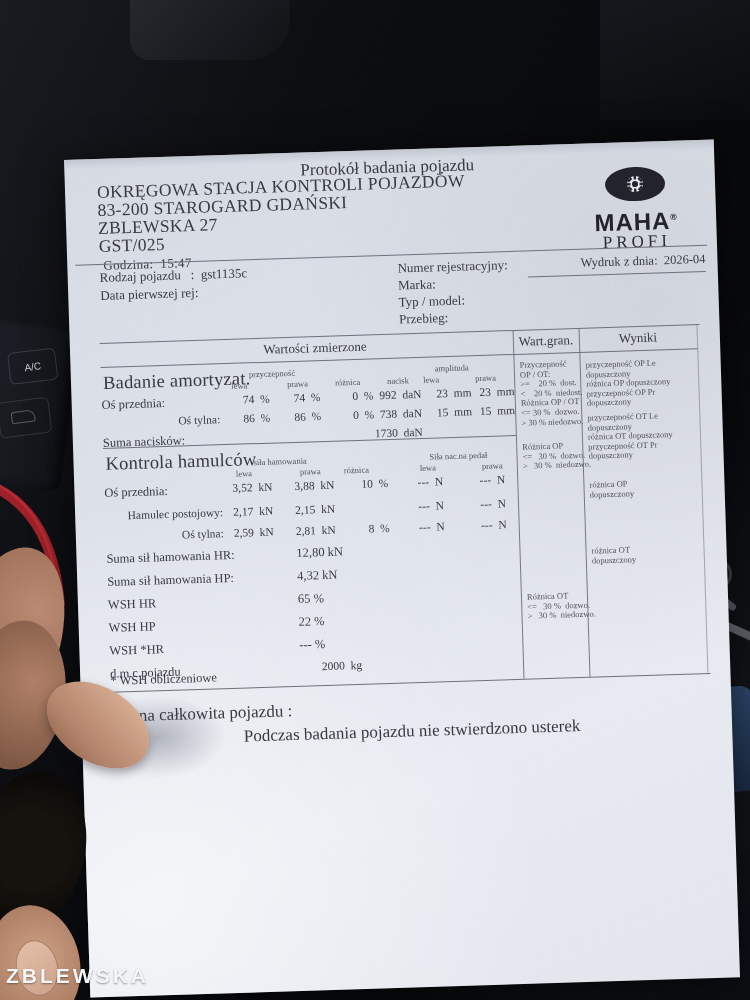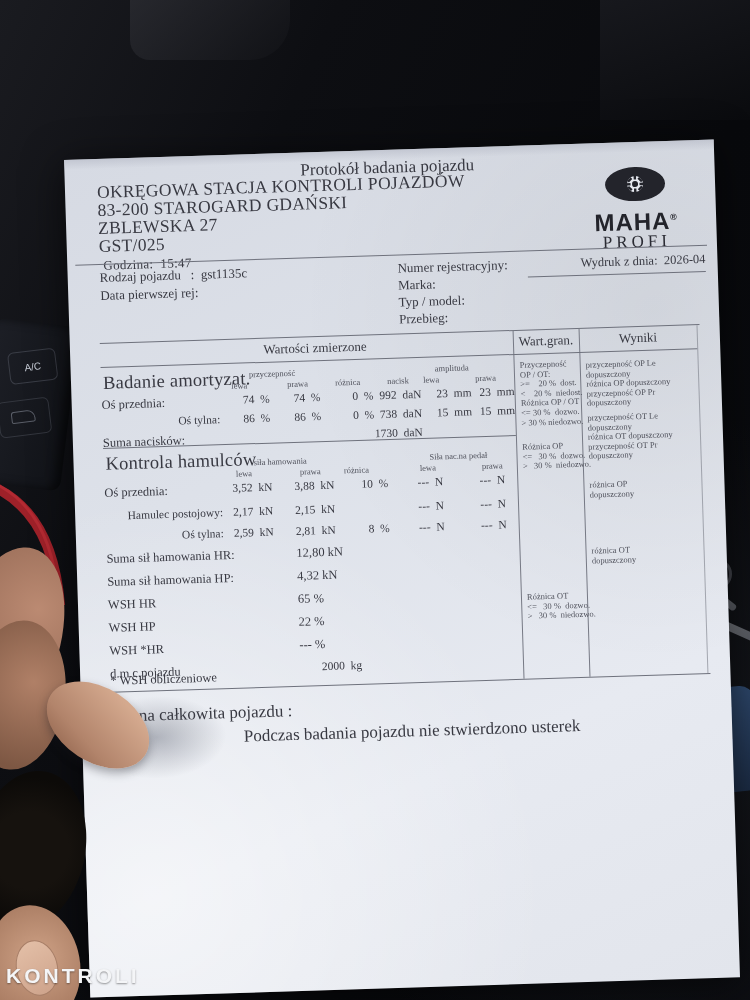--- a/index.html
+++ b/index.html
@@ -284,13 +284,13 @@
               background:radial-gradient(circle at 65% 40%,#b08067,#7d5743 80%);"></div>
   <div class="skin" style="left:42px;top:688px;width:112px;height:74px;transform:rotate(33deg);
               background:linear-gradient(195deg,#d4a98e 15%,#b2846b 70%,#93664f);box-shadow:2px 4px 10px rgba(20,20,30,.35);"></div>
   <div class="skin" style="left:-25px;top:770px;width:110px;height:160px;transform:rotate(12deg);background:radial-gradient(circle,#16120e 40%,#0c0a08 75%);"></div>
   <div class="skin" style="left:-12px;top:905px;width:92px;height:120px;transform:rotate(-10deg);
               background:radial-gradient(circle at 55% 45%,#cfa286,#a2755c 85%);"></div>
   <div class="skin" style="left:16px;top:940px;width:40px;height:54px;transform:rotate(-12deg);
               background:linear-gradient(160deg,#e4c0a8,#cda28a);border:1px solid #a87f68;"></div>
 </div>
 
-<div id="watermark" class="abs">KONTROLI</div>
+<div id="watermark" class="abs">ZBLEWSKA</div>
 
 </body></html>

